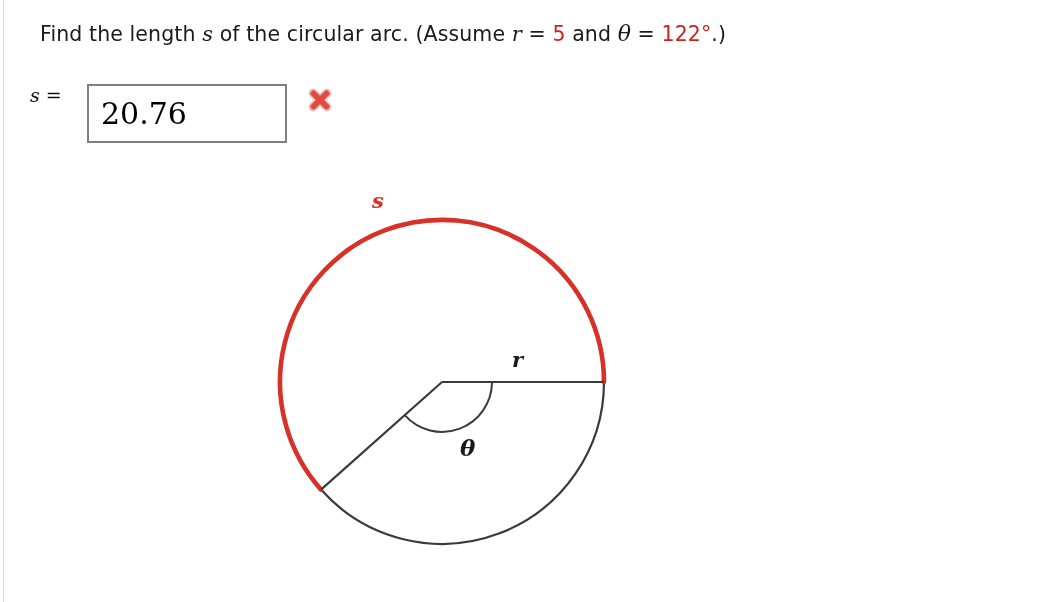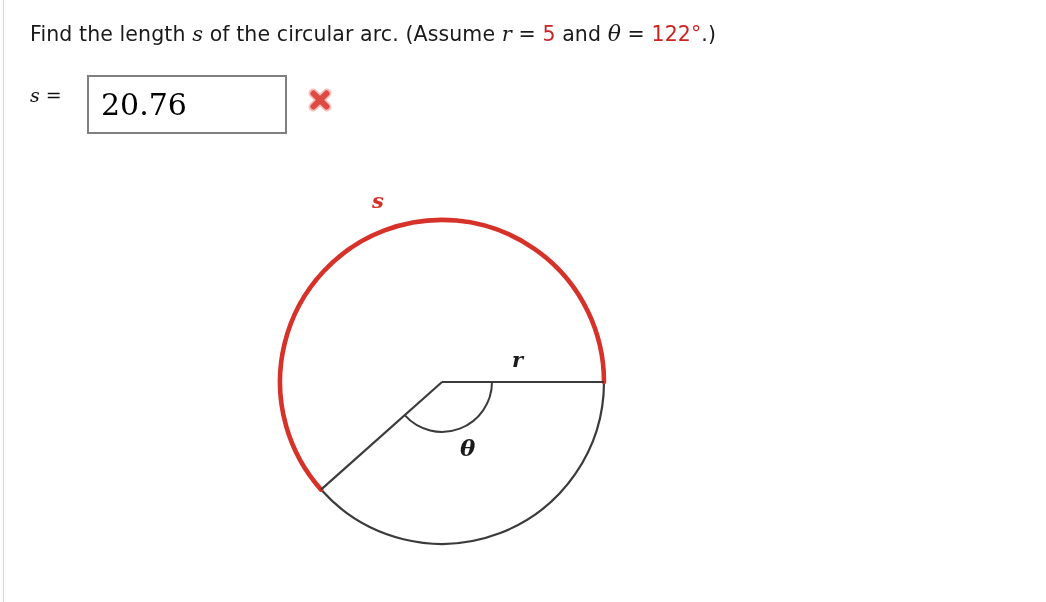--- a/index.html
+++ b/index.html
@@ -29,21 +29,21 @@
     left: 3px;
     top: 0;
     width: 1px;
     height: 602px;
     background: #d7d7d7;
   }
 
   
   .question {
     position: absolute;
-    left: 30px;
+    left: 40px;
     top: 20px;
     font-size: 20.5px;
     line-height: 28px;
     color: #1a1a1a;
     white-space: nowrap;
     letter-spacing: 0.1px;
   }
   .question .var {
     font-style: italic;
     font-family: "DejaVu Serif", serif;
@@ -73,21 +73,21 @@
     font-size: 19px;
     color: #111;
     white-space: nowrap;
   }
   .answer-label .lbl-var {
     font-style: italic;
   }
   .answer-box {
     position: absolute;
     left: 57px;
-    top: 5px;
+    top: 14px;
     width: 200px;
     height: 59px;
     box-sizing: border-box;
     border: 2px solid #808080;
     background: #ffffff;
   }
   .answer-value {
     position: absolute;
     left: 12px;
     top: 10px;

